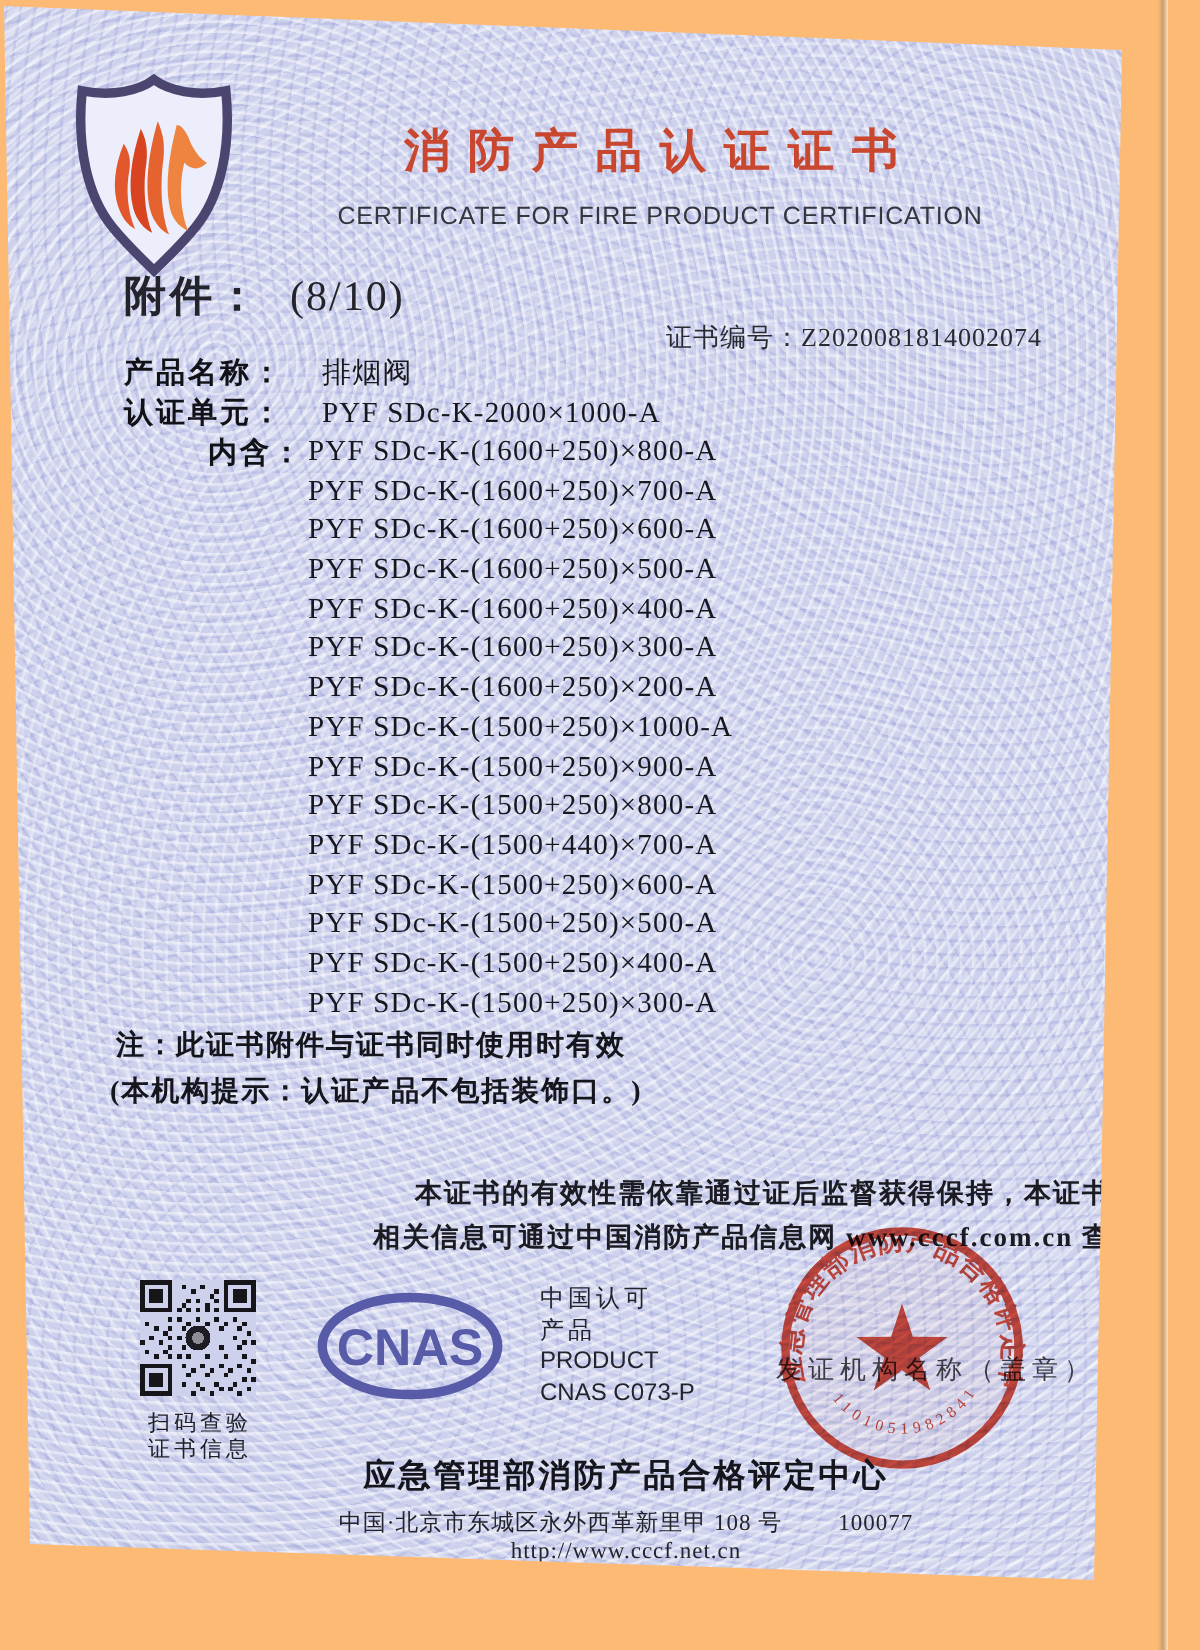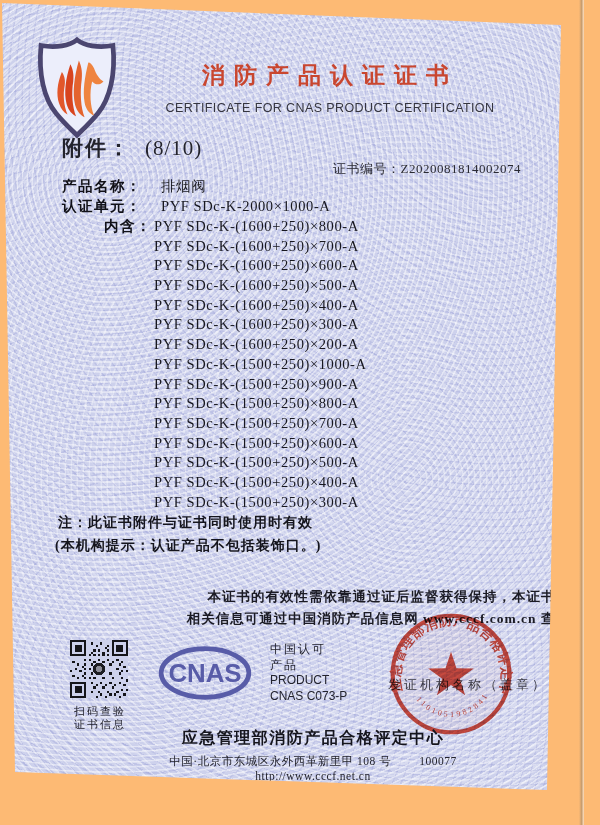--- a/index.html
+++ b/index.html
@@ -80,21 +80,21 @@
     <svg class="abs logo" viewBox="0 0 100 110">
       <path d="M50 4 C58 10 72 13 88 10 C91 40 85 66 72 82 C63 93 55 100 50 105 C45 100 37 93 28 82 C15 66 9 40 12 10 C28 13 42 10 50 4 Z" fill="#eceefb" stroke="#4b4670" stroke-width="5"></path>
       <path d="M34 38 C29 50 28 62 31 71 C33 77 36 81 40 83 C36 74 35 62 37 52 C38 45 36 41 34 38 Z" fill="#e2572b"></path>
       <path d="M43 30 C38 45 36 60 39 72 C41 79 45 83 49 85 C45 75 44 60 46 48 C47 39 45 34 43 30 Z" fill="#d8441f"></path>
       <path d="M52 26 C47 43 45 60 48 73 C50 80 54 84 58 86 C54 76 53 60 55 46 C56 36 54 31 52 26 Z" fill="#e4632e"></path>
       <path d="M62 28 C58 44 56 58 58 70 C59 77 63 82 68 84 C64 74 63 60 66 48 C70 52 74 52 78 48 C74 46 70 40 68 34 C66 30 64 28 62 28 Z" fill="#ef8440"></path>
     </svg>
 
     <div class="abs titleblock">
       <div class="title">消防产品认证证书</div>
-      <div class="subtitle">CERTIFICATE FOR CNAS PRODUCT CERTIFICATION</div>
+      <div class="subtitle">CERTIFICATE FOR FIRE PRODUCT CERTIFICATION</div>
     </div>
 
     <div class="abs attach">
       <span>附件：</span><span class="val">(8/10)</span>
     </div>
 
     <div class="abs certno">
       <span>证书编号：</span><span>Z2020081814002074</span>
     </div>
 
@@ -109,21 +109,21 @@
       <div>PYF SDc-K-(1600+250)×800-A</div>
       <div>PYF SDc-K-(1600+250)×700-A</div>
       <div>PYF SDc-K-(1600+250)×600-A</div>
       <div>PYF SDc-K-(1600+250)×500-A</div>
       <div>PYF SDc-K-(1600+250)×400-A</div>
       <div>PYF SDc-K-(1600+250)×300-A</div>
       <div>PYF SDc-K-(1600+250)×200-A</div>
       <div>PYF SDc-K-(1500+250)×1000-A</div>
       <div>PYF SDc-K-(1500+250)×900-A</div>
       <div>PYF SDc-K-(1500+250)×800-A</div>
-      <div>PYF SDc-K-(1500+250)×700-A</div>
+      <div>PYF SDc-K-(1500+440)×700-A</div>
       <div>PYF SDc-K-(1500+250)×600-A</div>
       <div>PYF SDc-K-(1500+250)×500-A</div>
       <div>PYF SDc-K-(1500+250)×400-A</div>
       <div>PYF SDc-K-(1500+250)×300-A</div>
     </div>
 
     <div class="abs note1">注：此证书附件与证书同时使用时有效</div>
     <div class="abs note2">(本机构提示：认证产品不包括装饰口。)</div>
 
     <div class="abs statement">

